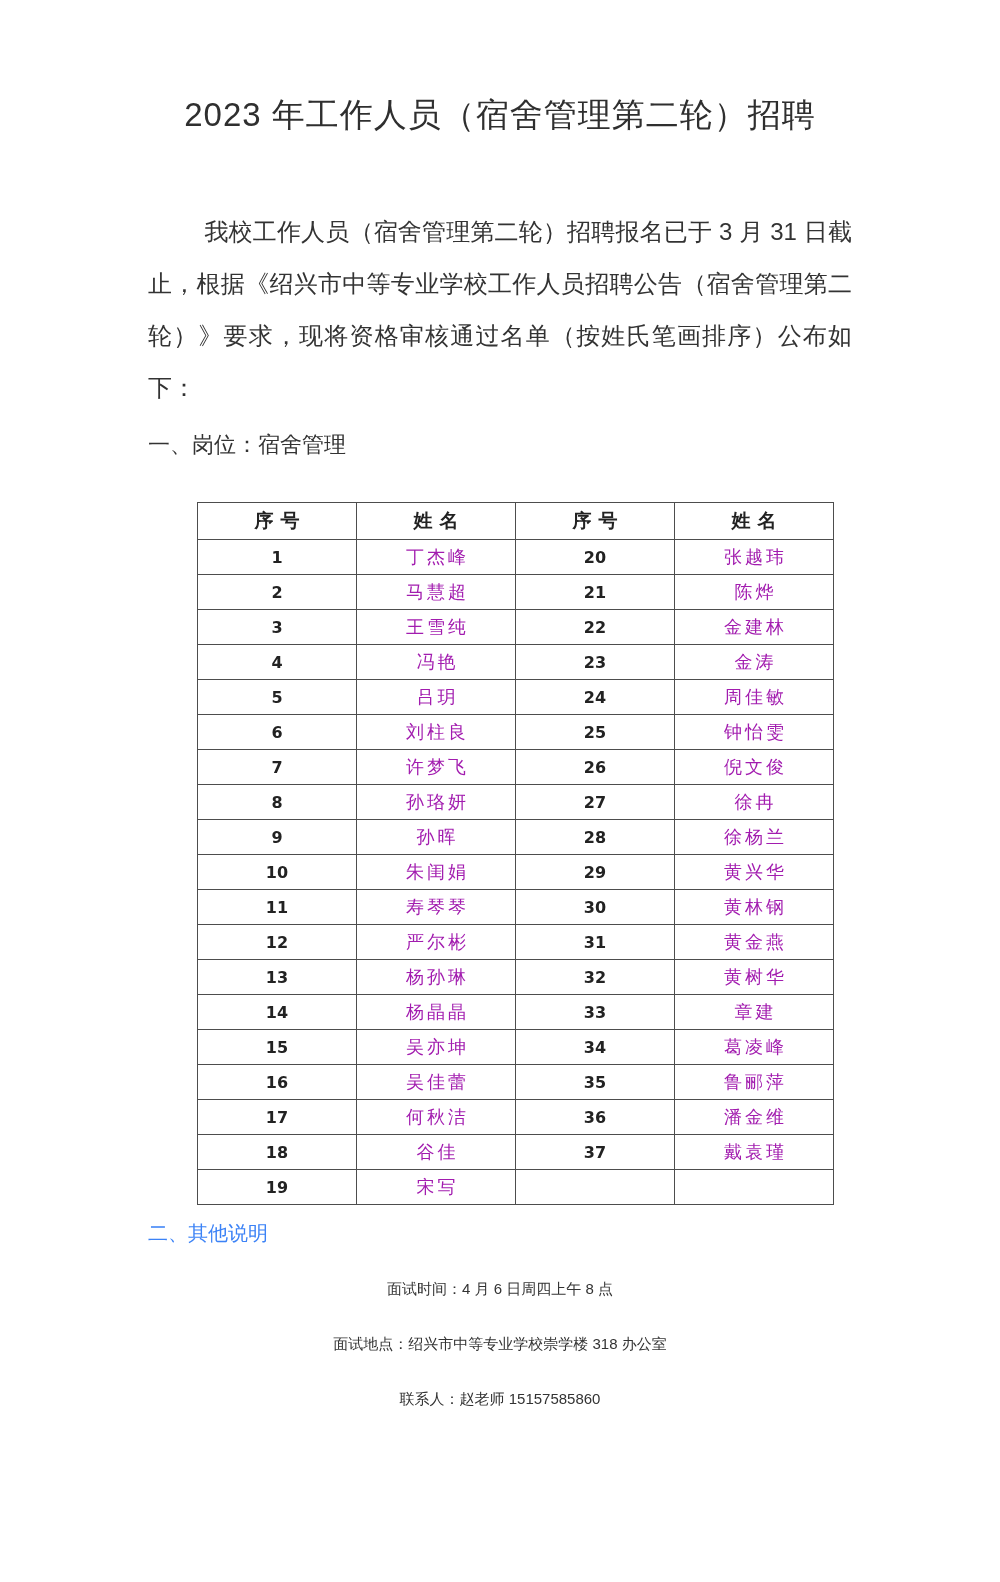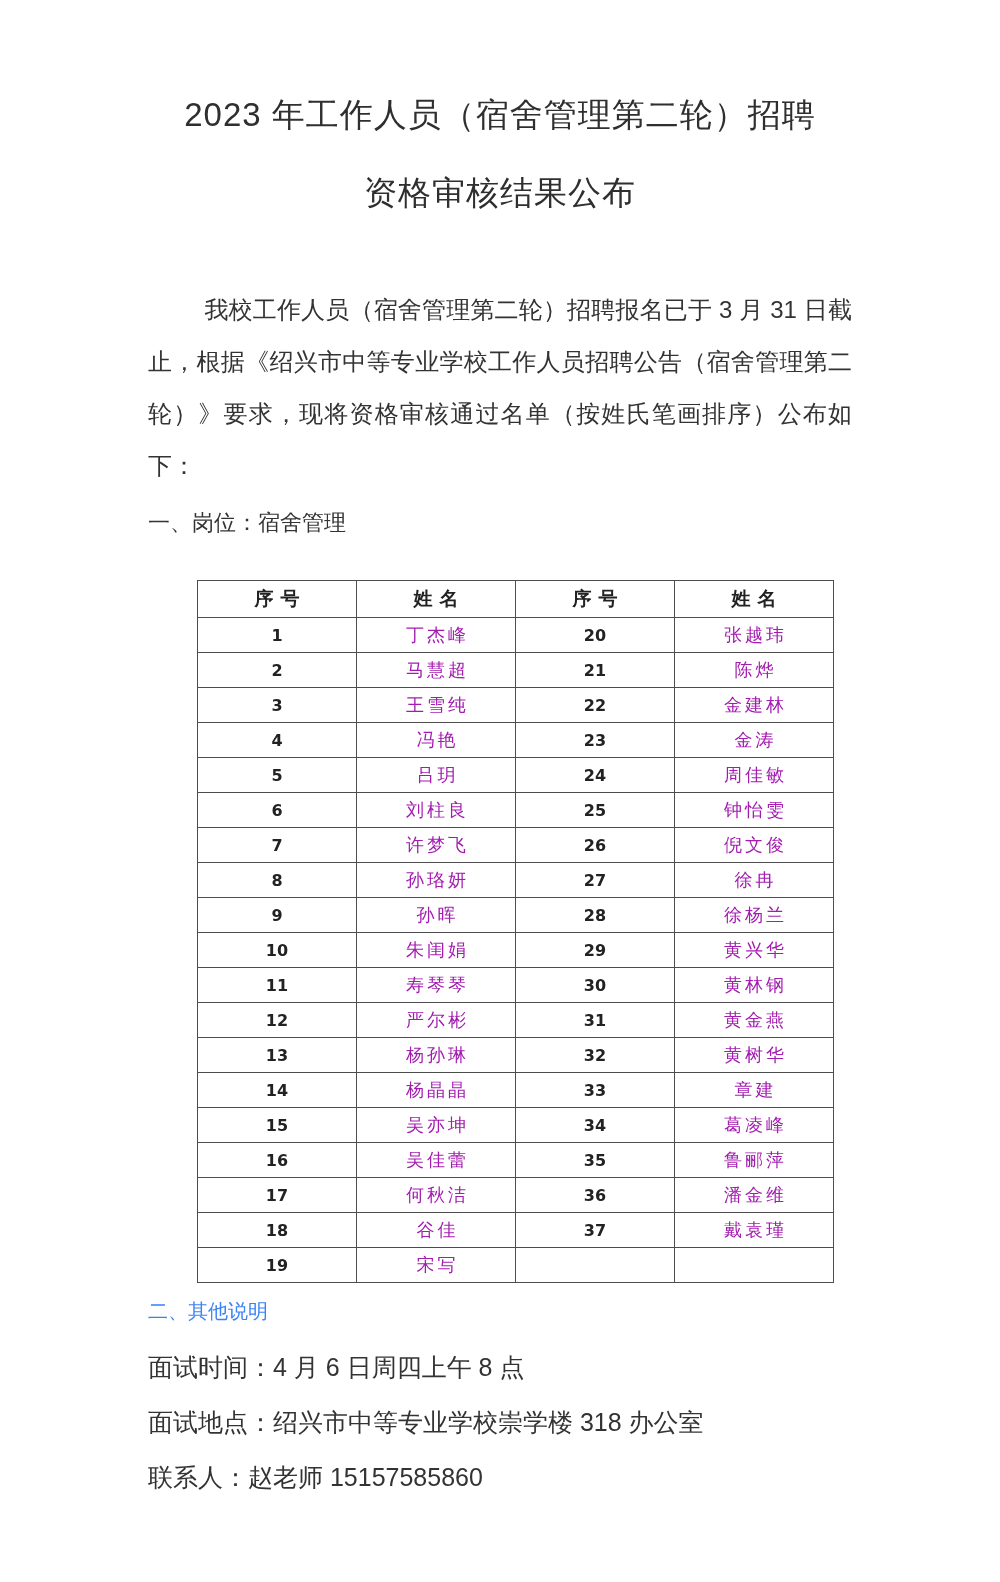--- a/index.html
+++ b/index.html
@@ -92,33 +92,33 @@
     margin-right: 148px;
   }
   .section2 {
     margin-top: 14px;
     font-size: 20px;
     line-height: 28px;
     color: #3b82f6;
   }
   .note-line {
     margin-top: 29px;
-    font-size: 25px;
+    font-size: 15px;
     line-height: 26px;
     color: #333333;
+    text-align: center;
   }
 </style>
 </head>
 <body>
 
 <div class="page">
 
   <div class="doc-title">
     <div>2023 年工作人员（宿舍管理第二轮）招聘</div>
-    <div>资格审核结果公布</div>
   </div>
 
   <div class="doc-body">
     <p class="para">我校工作人员（宿舍管理第二轮）招聘报名已于 3 月 31 日截止，根据《绍兴市中等专业学校工作人员招聘公告（宿舍管理第二轮）》要求，现将资格审核通过名单（按姓氏笔画排序）公布如下：</p>
   </div>
 
   <div class="section-heading">一、岗位：宿舍管理</div>
 
   <table class="roster">
     <colgroup>

